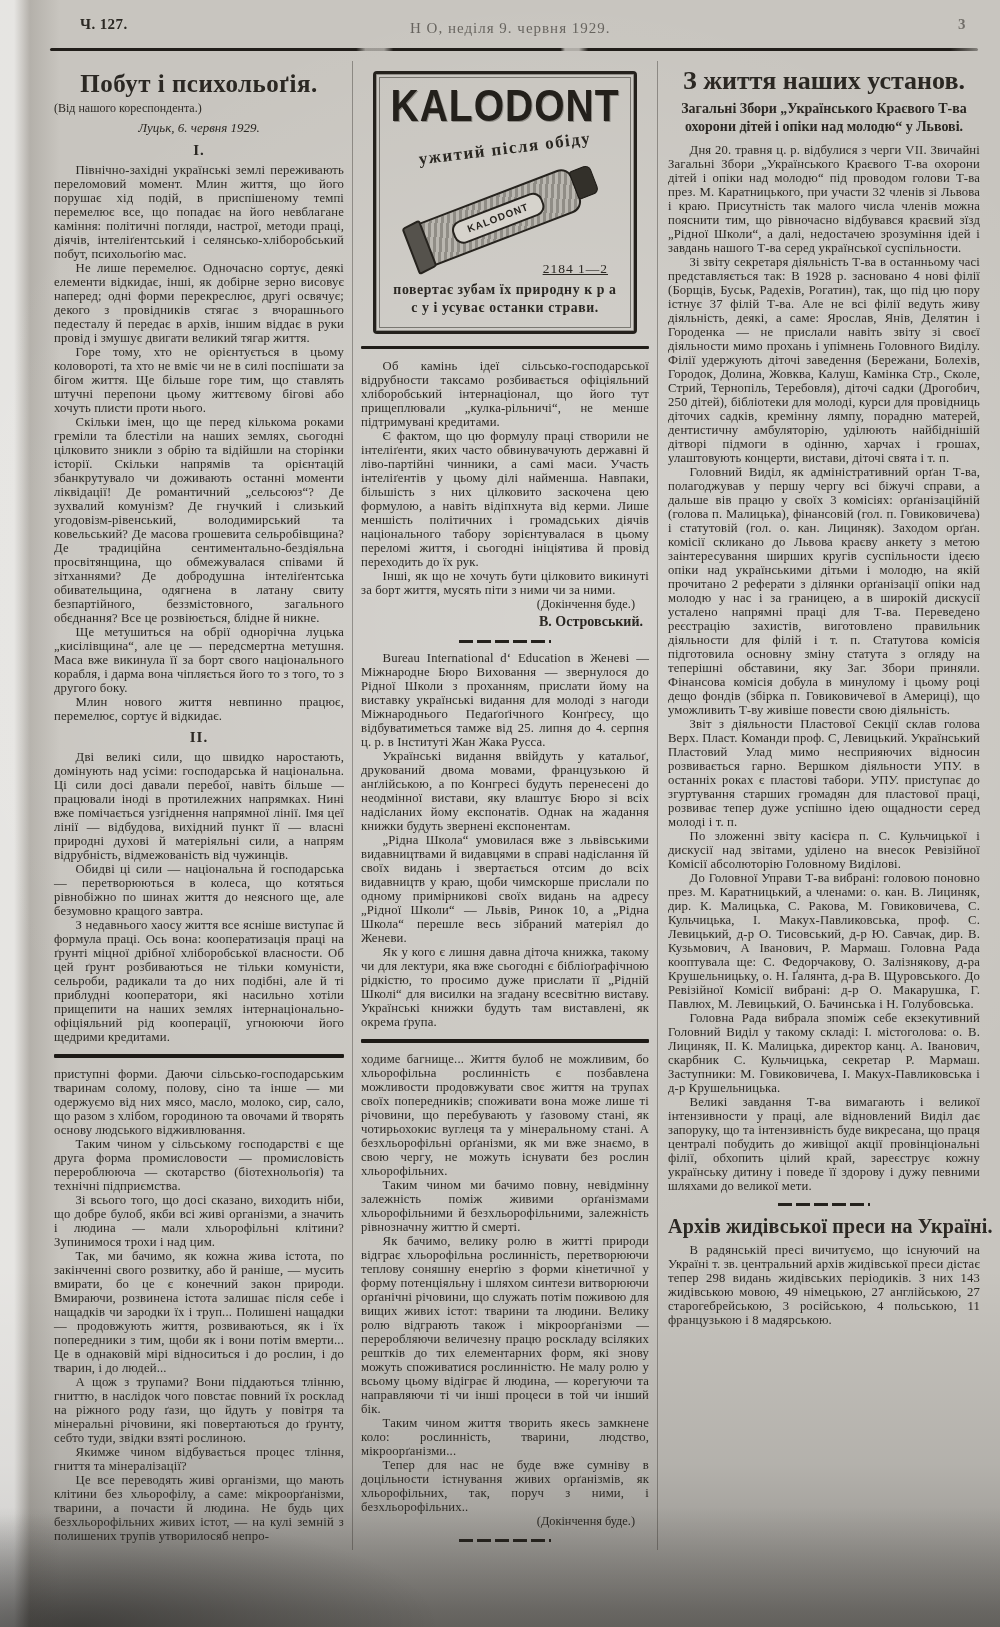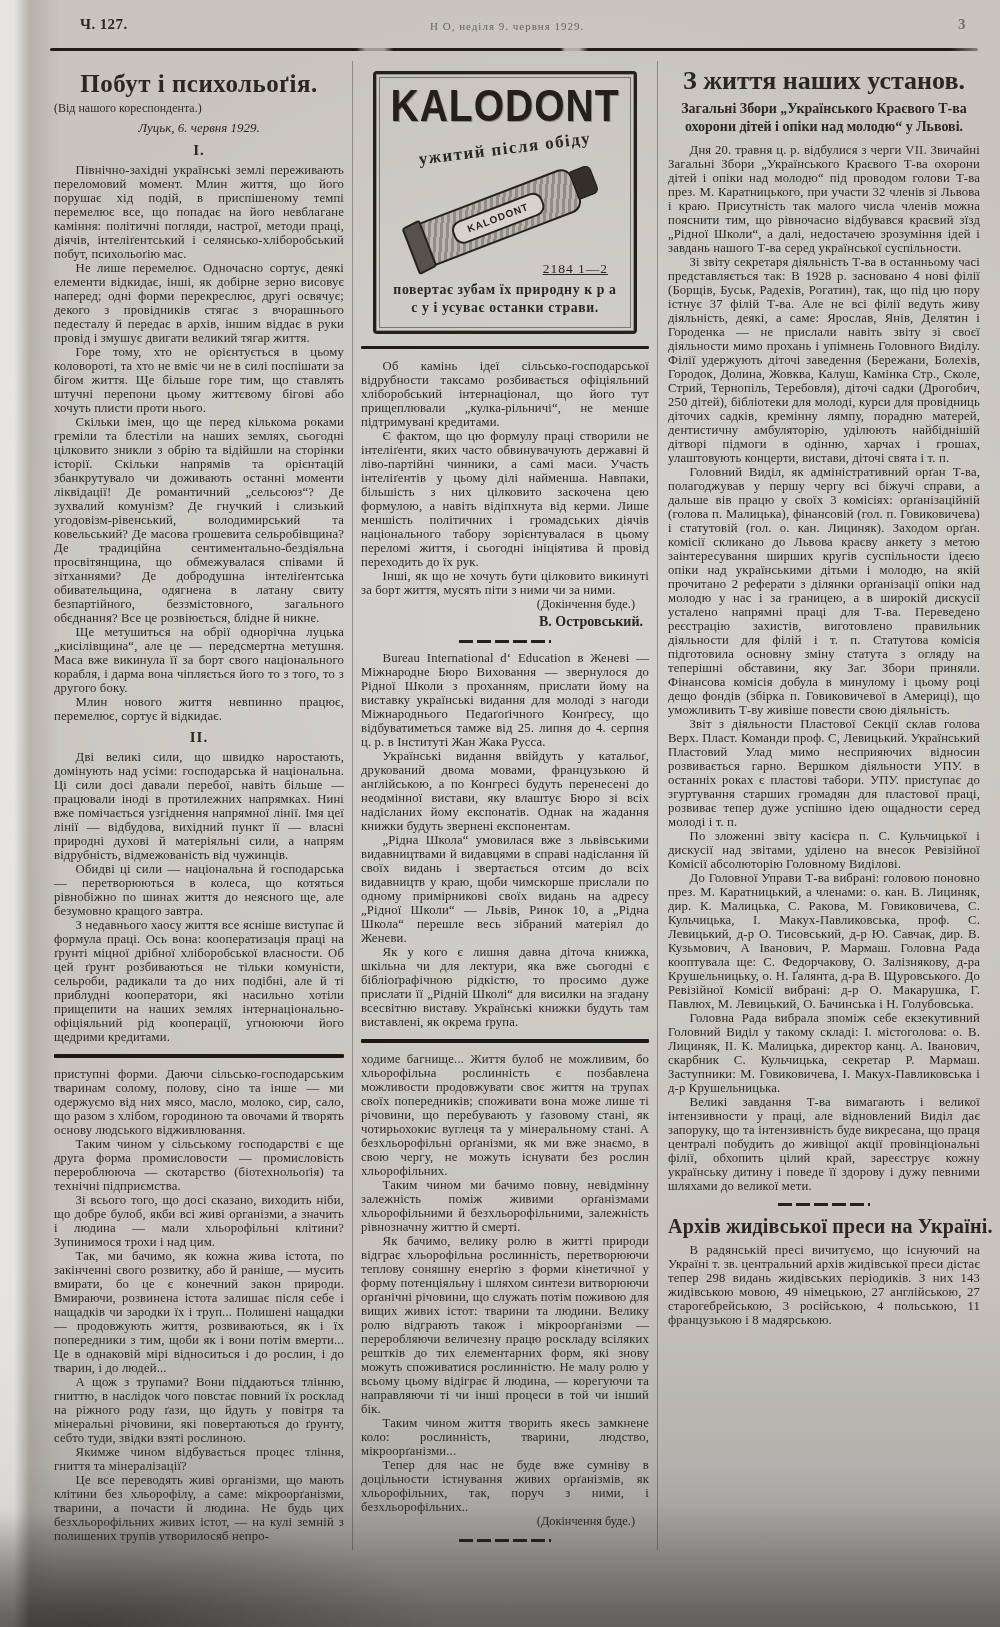--- a/index.html
+++ b/index.html
@@ -23,21 +23,21 @@
       linear-gradient(180deg, rgba(0,0,0,0) 0%, rgba(40,38,35,0.28) 70%, rgba(40,38,35,0.42) 100%);
     pointer-events:none;
   }
   
   .masthead{
     position:relative;height:30px;padding:16px 20px 0 80px;
     font-size:15px;letter-spacing:.4px;
   }
   .issue{font-weight:bold;}
   .mh-center{
-    position:absolute;left:430px;top:20px;opacity:.62;font-size:11px;letter-spacing:1px;
+    position:absolute;left:410px;top:20px;opacity:.62;font-size:15px;letter-spacing:1px;
   }
   .pageno{position:absolute;right:34px;top:16px;opacity:.55;font-weight:bold;}
   .head-rule{
     height:3px;margin:2px 22px 0 50px;
     background:linear-gradient(90deg,#211e1a 0 33%,rgba(33,30,26,.25) 34% 36%,#211e1a 37% 55%,rgba(33,30,26,.15) 55.5% 57%,#211e1a 58% 97%,rgba(33,30,26,.4) 100%);
     border-radius:2px;
   }
   
   .cols{display:flex;align-items:stretch;padding:10px 16px 0 52px;}
   .col{box-sizing:border-box;}
@@ -174,21 +174,21 @@
       <div class="tbc-row">
         <span>(Докінчення буде.)</span>
       </div>
       <div class="author-line">В. Островський.</div>
       <div class="dashline"></div>
 
       <div>
           <p class="para">Bureau International d‘ Education в Женеві — Міжнародне Бюро Виховання — звернулося до Рідної Школи з проханням, прислати йому на виставку українські видання для молоді з нагоди Міжнароднього Педаґоґічного Конґресу, що відбуватиметься тамже від 25. липня до 4. серпня ц. р. в Інституті Жан Жака Русса.</p>
           <p class="para">Українські видання ввійдуть у катальоґ, друкований двома мовами, французькою й анґлійською, а по Конгресі будуть перенесені до неодмінної вистави, яку влаштує Бюро зі всіх надісланих йому експонатів. Однак на жадання книжки будуть звернені експонентам.</p>
           <p class="para">„Рідна Школа“ умовилася вже з львівськими видавництвами й видавцями в справі надіслання їй своїх видань і звертається отсим до всіх видавництв у краю, щоби чимскорше прислали по одному примірникові своїх видань на адресу „Рідної Школи“ — Львів, Ринок 10, а „Рідна Школа“ перешле весь зібраний матеріял до Женеви.</p>
-          <p class="para">Як у кого є лишня давна діточа книжка, шкільна чи для лектури, яка вже сьогодні є бібліоґрафічною рідкістю, то просимо дуже прислати її „Рідній Школі“ для висилки на згадану всесвітню виставу. Українські книжки будуть там виставлені, як окрема ґрупа.</p>
+          <p class="para">Як у кого є лишня давна діточа книжка, такому чи для лектури, яка вже сьогодні є бібліоґрафічною рідкістю, то просимо дуже прислати її „Рідній Школі“ для висилки на згадану всесвітню виставу. Українські книжки будуть там виставлені, як окрема ґрупа.</p>
         </div>
 
       <div class="thickbar"></div>
 
       <div class="cont">
           <p class="para">ходиме багнище... Життя булоб не можливим, бо хльорофільна рослинність є позбавлена можливости продовжувати своє життя на трупах своїх попередників; споживати вона може лише ті річовини, що перебувають у ґазовому стані, як чотирьохокис вуглеця та у мінеральному стані. А безхльорофільні орґанізми, як ми вже знаємо, в свою чергу, не можуть існувати без рослин хльорофільних.</p>
           <p class="para">Таким чином ми бачимо повну, невідмінну залежність поміж живими орґанізмами хльорофільними й безхльорофільними, залежність рівнозначну життю й смерті.</p>
           <p class="para">Як бачимо, велику ролю в житті природи відграє хльорофільна рослинність, перетворюючи теплову соняшну енерґію з форми кінетичної у форму потенціяльну і шляхом синтези витворюючи орґанічні річовини, що служать потім поживою для вищих живих істот: тварини та людини. Велику ролю відграють також і мікроорґанізми — переробляючи величезну працю роскладу всіляких рештків до тих елементарних форм, які знову можуть споживатися рослинністю. Не малу ролю у всьому цьому відіграє й людина, — корегуючи та направляючи ті чи інші процеси в той чи інший бік.</p>
           <p class="para">Таким чином життя творить якесь замкнене коло: рослинність, тварини, людство, мікроорґанізми...</p>
           <p class="para">Тепер для нас не буде вже сумніву в доцільности істнування живих орґанізмів, як хльорофільних, так, поруч з ними, і безхльорофільних..</p>

